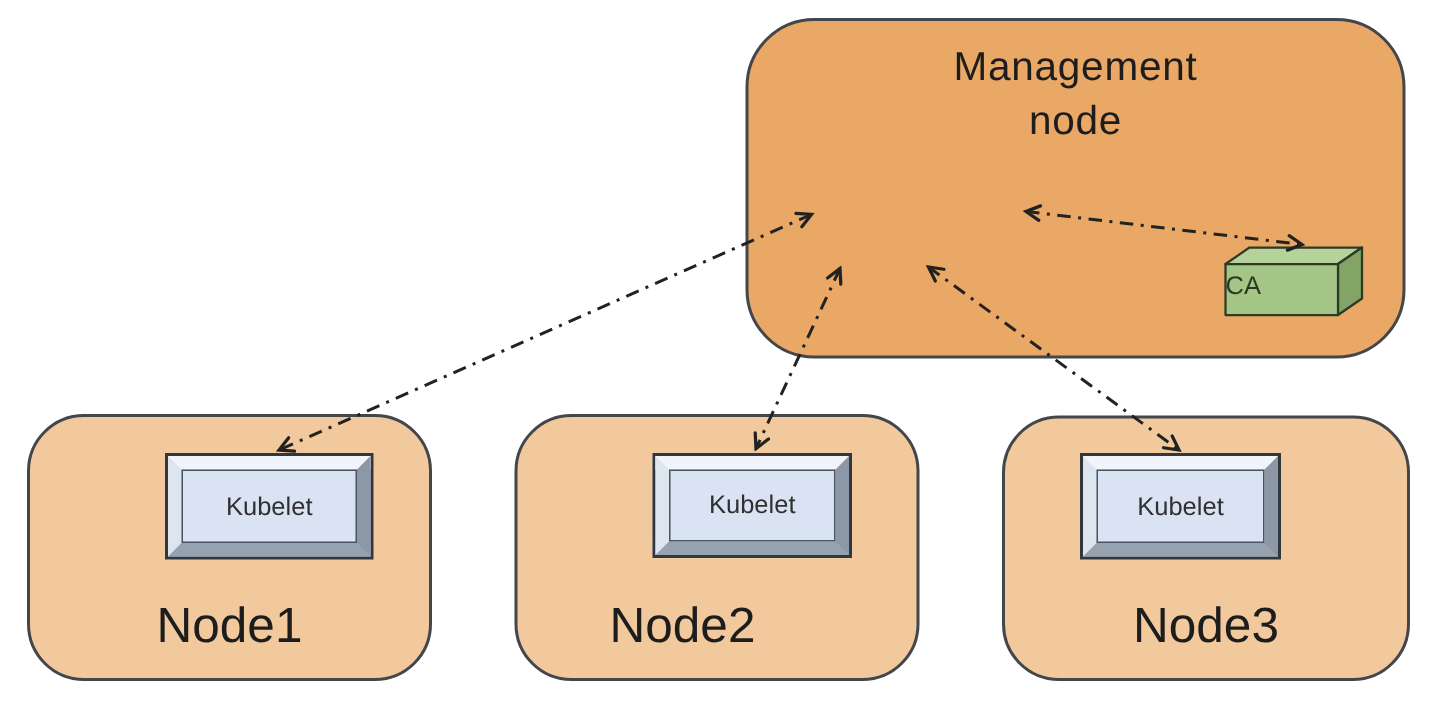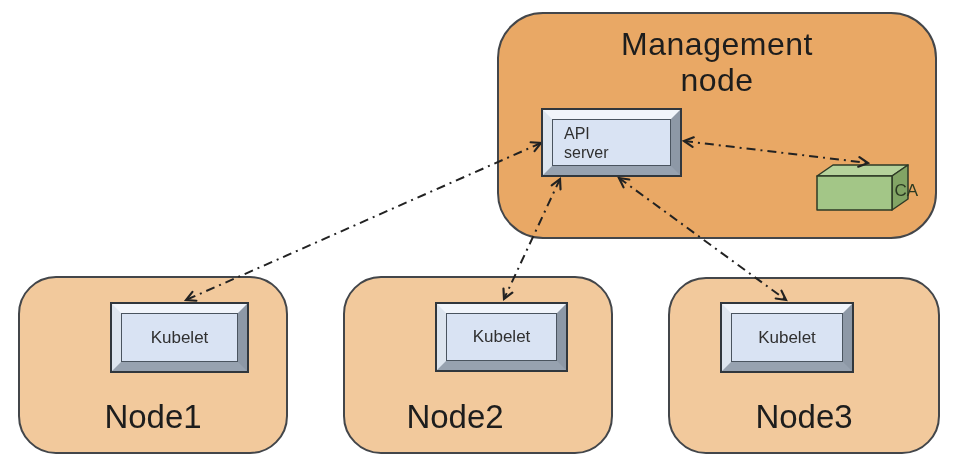--- a/index.html
+++ b/index.html
@@ -32,21 +32,21 @@
     background: var(--c-node-fill, #F2C99C);
   }
   .node1 { left: 18px;  top: 276px; width: 270px; height: 178px; }
   .node2 { left: 343px; top: 276px; width: 270px; height: 178px; }
   .node3 { left: 668px; top: 277px; width: 272px; height: 177px; }
 
   .mgmt-label {
     position: absolute;
     left: 607px; top: 26px; width: 220px;
     text-align: center;
-    font-size: 32px;
+    font-size: 27px;
     line-height: 36px;
     color: var(--c-text, #1d1d1d);
     letter-spacing: 0.5px;
   }
   .node-label {
     position: absolute;
     top: 400px;
     text-align: center;
     font-size: 33px;
     line-height: 34px;
@@ -90,24 +90,23 @@
     line-height: 19px;
   }
   .api-box .wrap { display: inline-block; width: 54px; }
   .kub1 { left: 110px; top: 302px; width: 139px; height: 71px; }
   .kub2 { left: 435px; top: 302px; width: 133px; height: 70px; }
   .kub3 { left: 720px; top: 302px; width: 134px; height: 71px; }
 
   .ca-label {
     position: absolute;
     left: 817px; top: 181px; width: 76px;
-    text-align: right;
+    text-align: left;
     font-size: 17px;
     color: #2b3a22;
-    margin-left: 25px;
   }
 
   svg.overlay {
     position: absolute;
     left: 0; top: 0;
     pointer-events: none;
   }
   .conn {
     fill: none;
     stroke: var(--c-arrow, #222222);
@@ -143,26 +142,20 @@
     </g>
 
     <path class="conn" d="M541,143 L186,300" marker-start="url(#arrow)" marker-end="url(#arrow)"></path>
     <path class="conn" d="M560,179 L504,299" marker-start="url(#arrow)" marker-end="url(#arrow)"></path>
     <path class="conn" d="M619,178 L786,300" marker-start="url(#arrow)" marker-end="url(#arrow)"></path>
     <path class="conn" d="M684,141 L868,163" marker-start="url(#arrow)" marker-end="url(#arrow)"></path>
   </svg>
 
   <div class="mgmt-label">Management node</div>
 
-  <div class="device api-box">
-    <div class="bevel"></div>
-    <div class="face">
-      <span class="wrap">API server</span>
-    </div>
-  </div>
 
   <div class="device kub1">
     <div class="bevel"></div>
     <div class="face">Kubelet</div>
   </div>
 
   <div class="device kub2">
     <div class="bevel"></div>
     <div class="face">Kubelet</div>
   </div>

